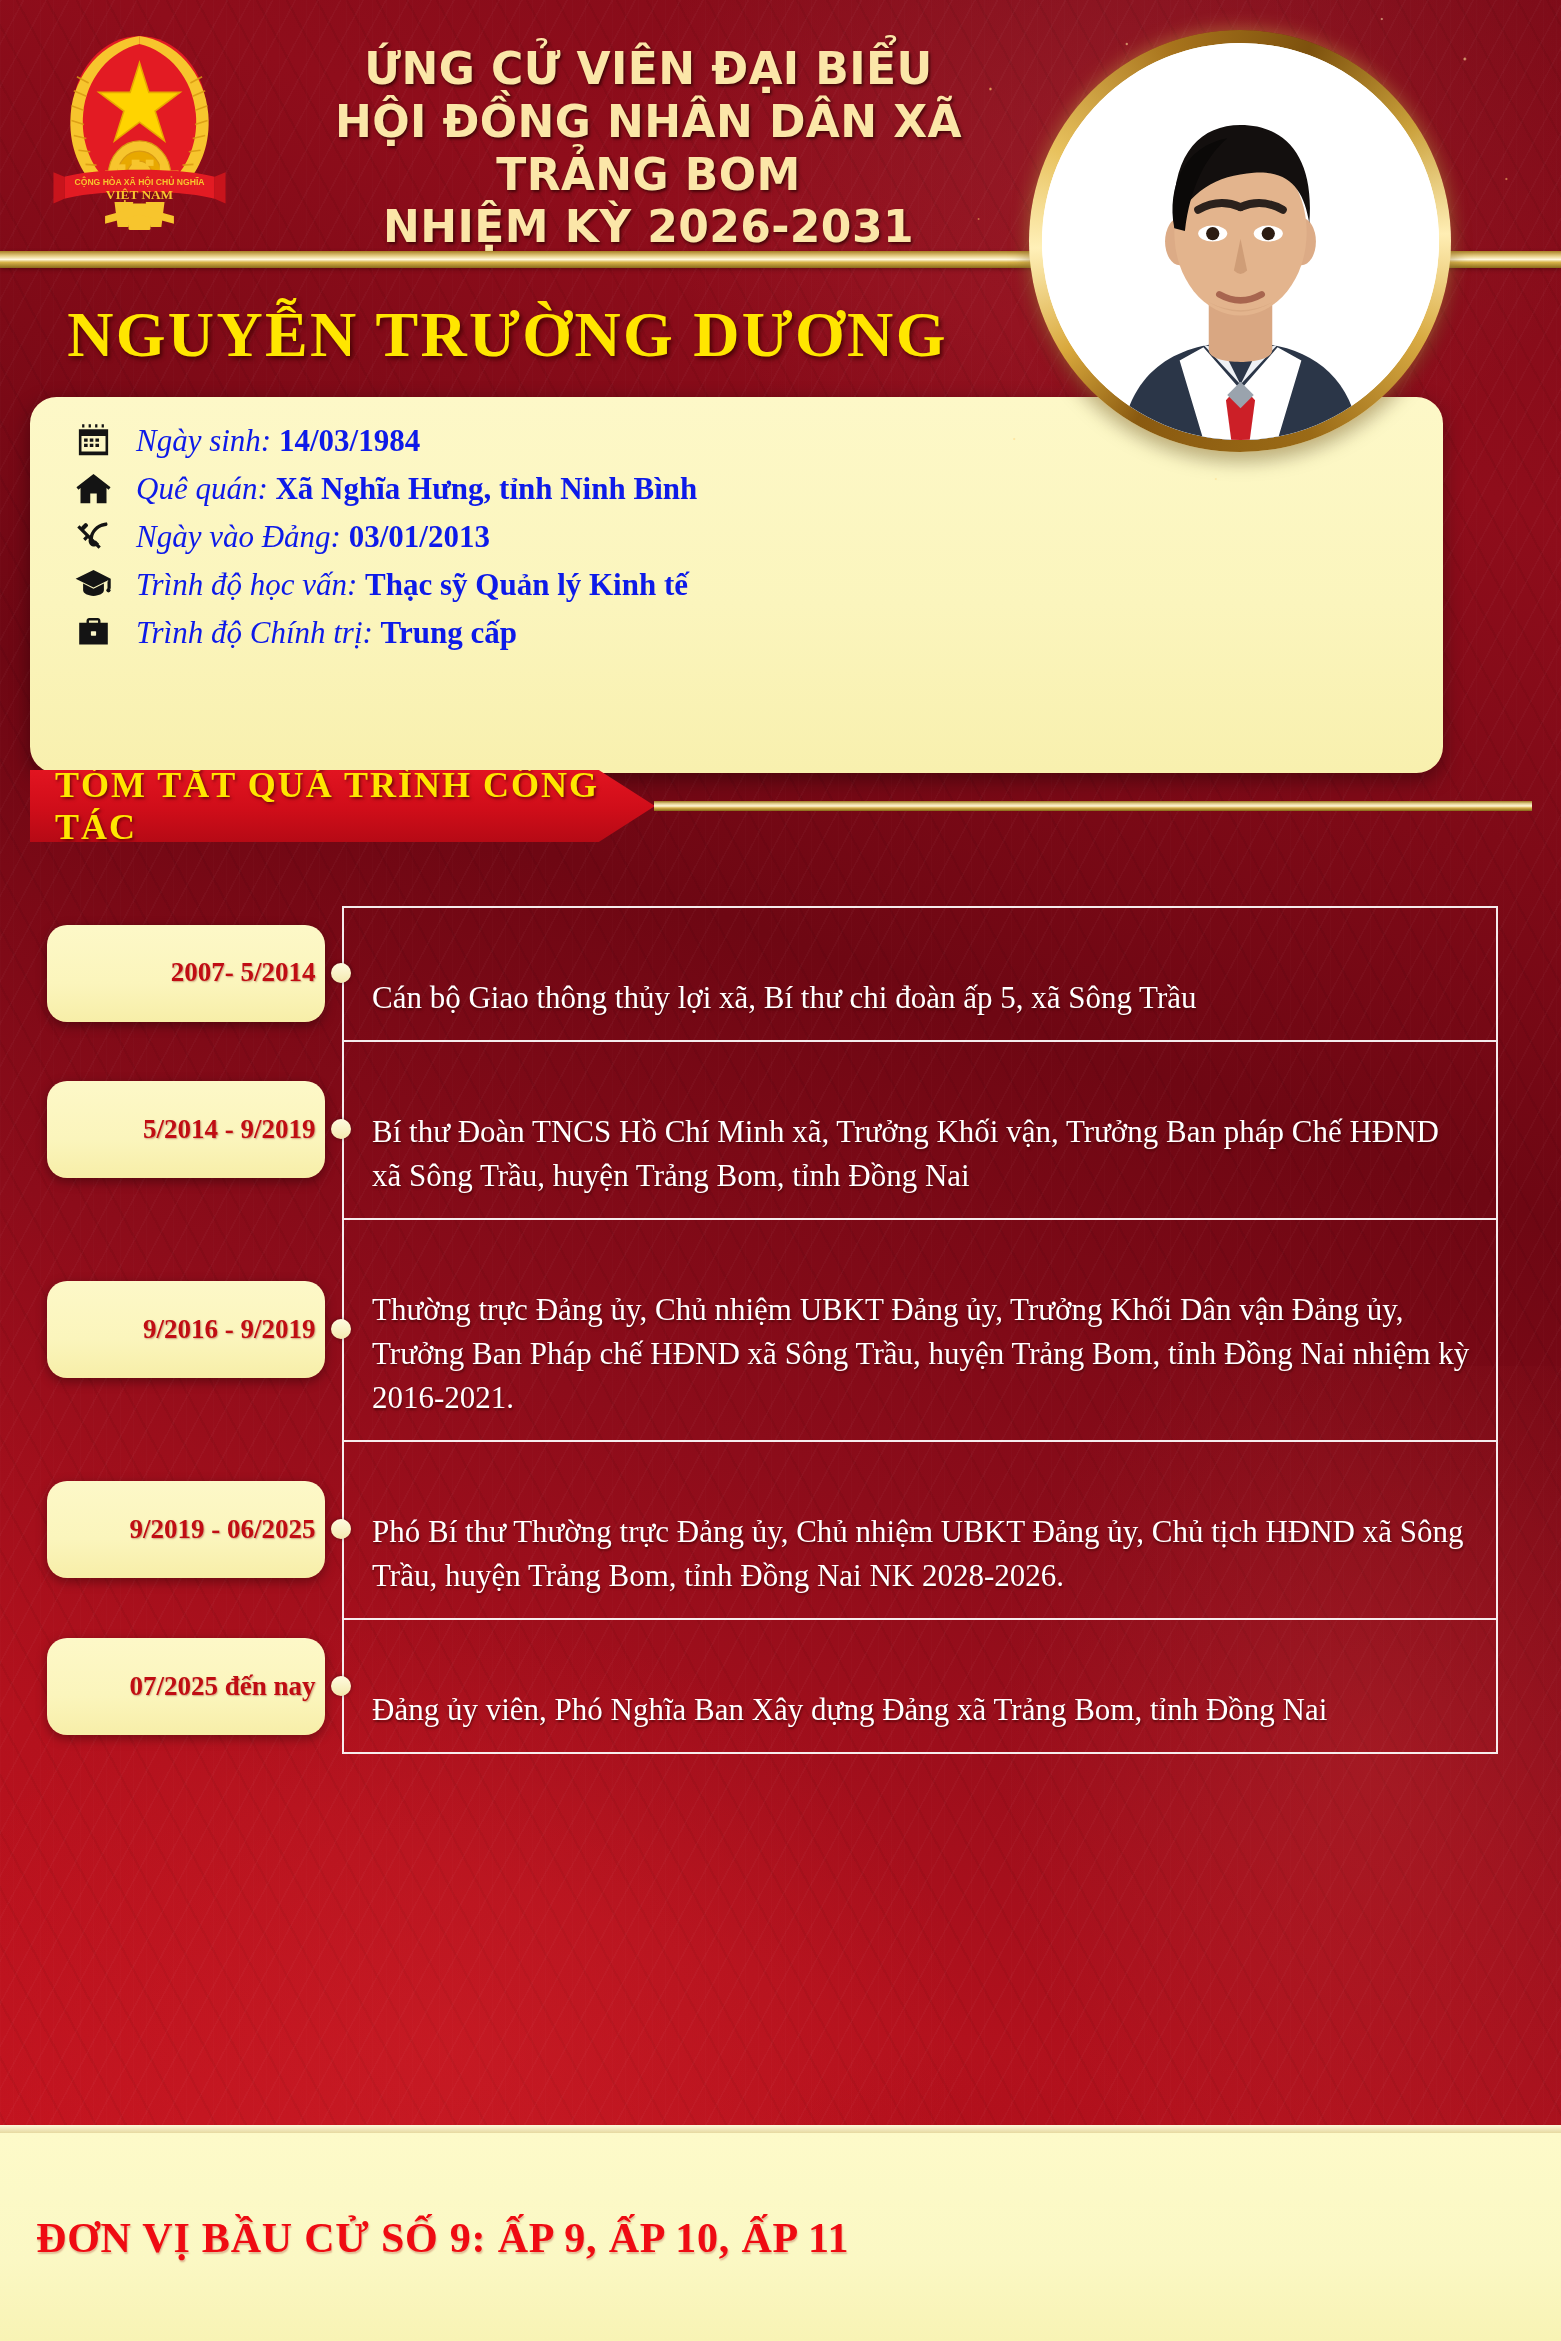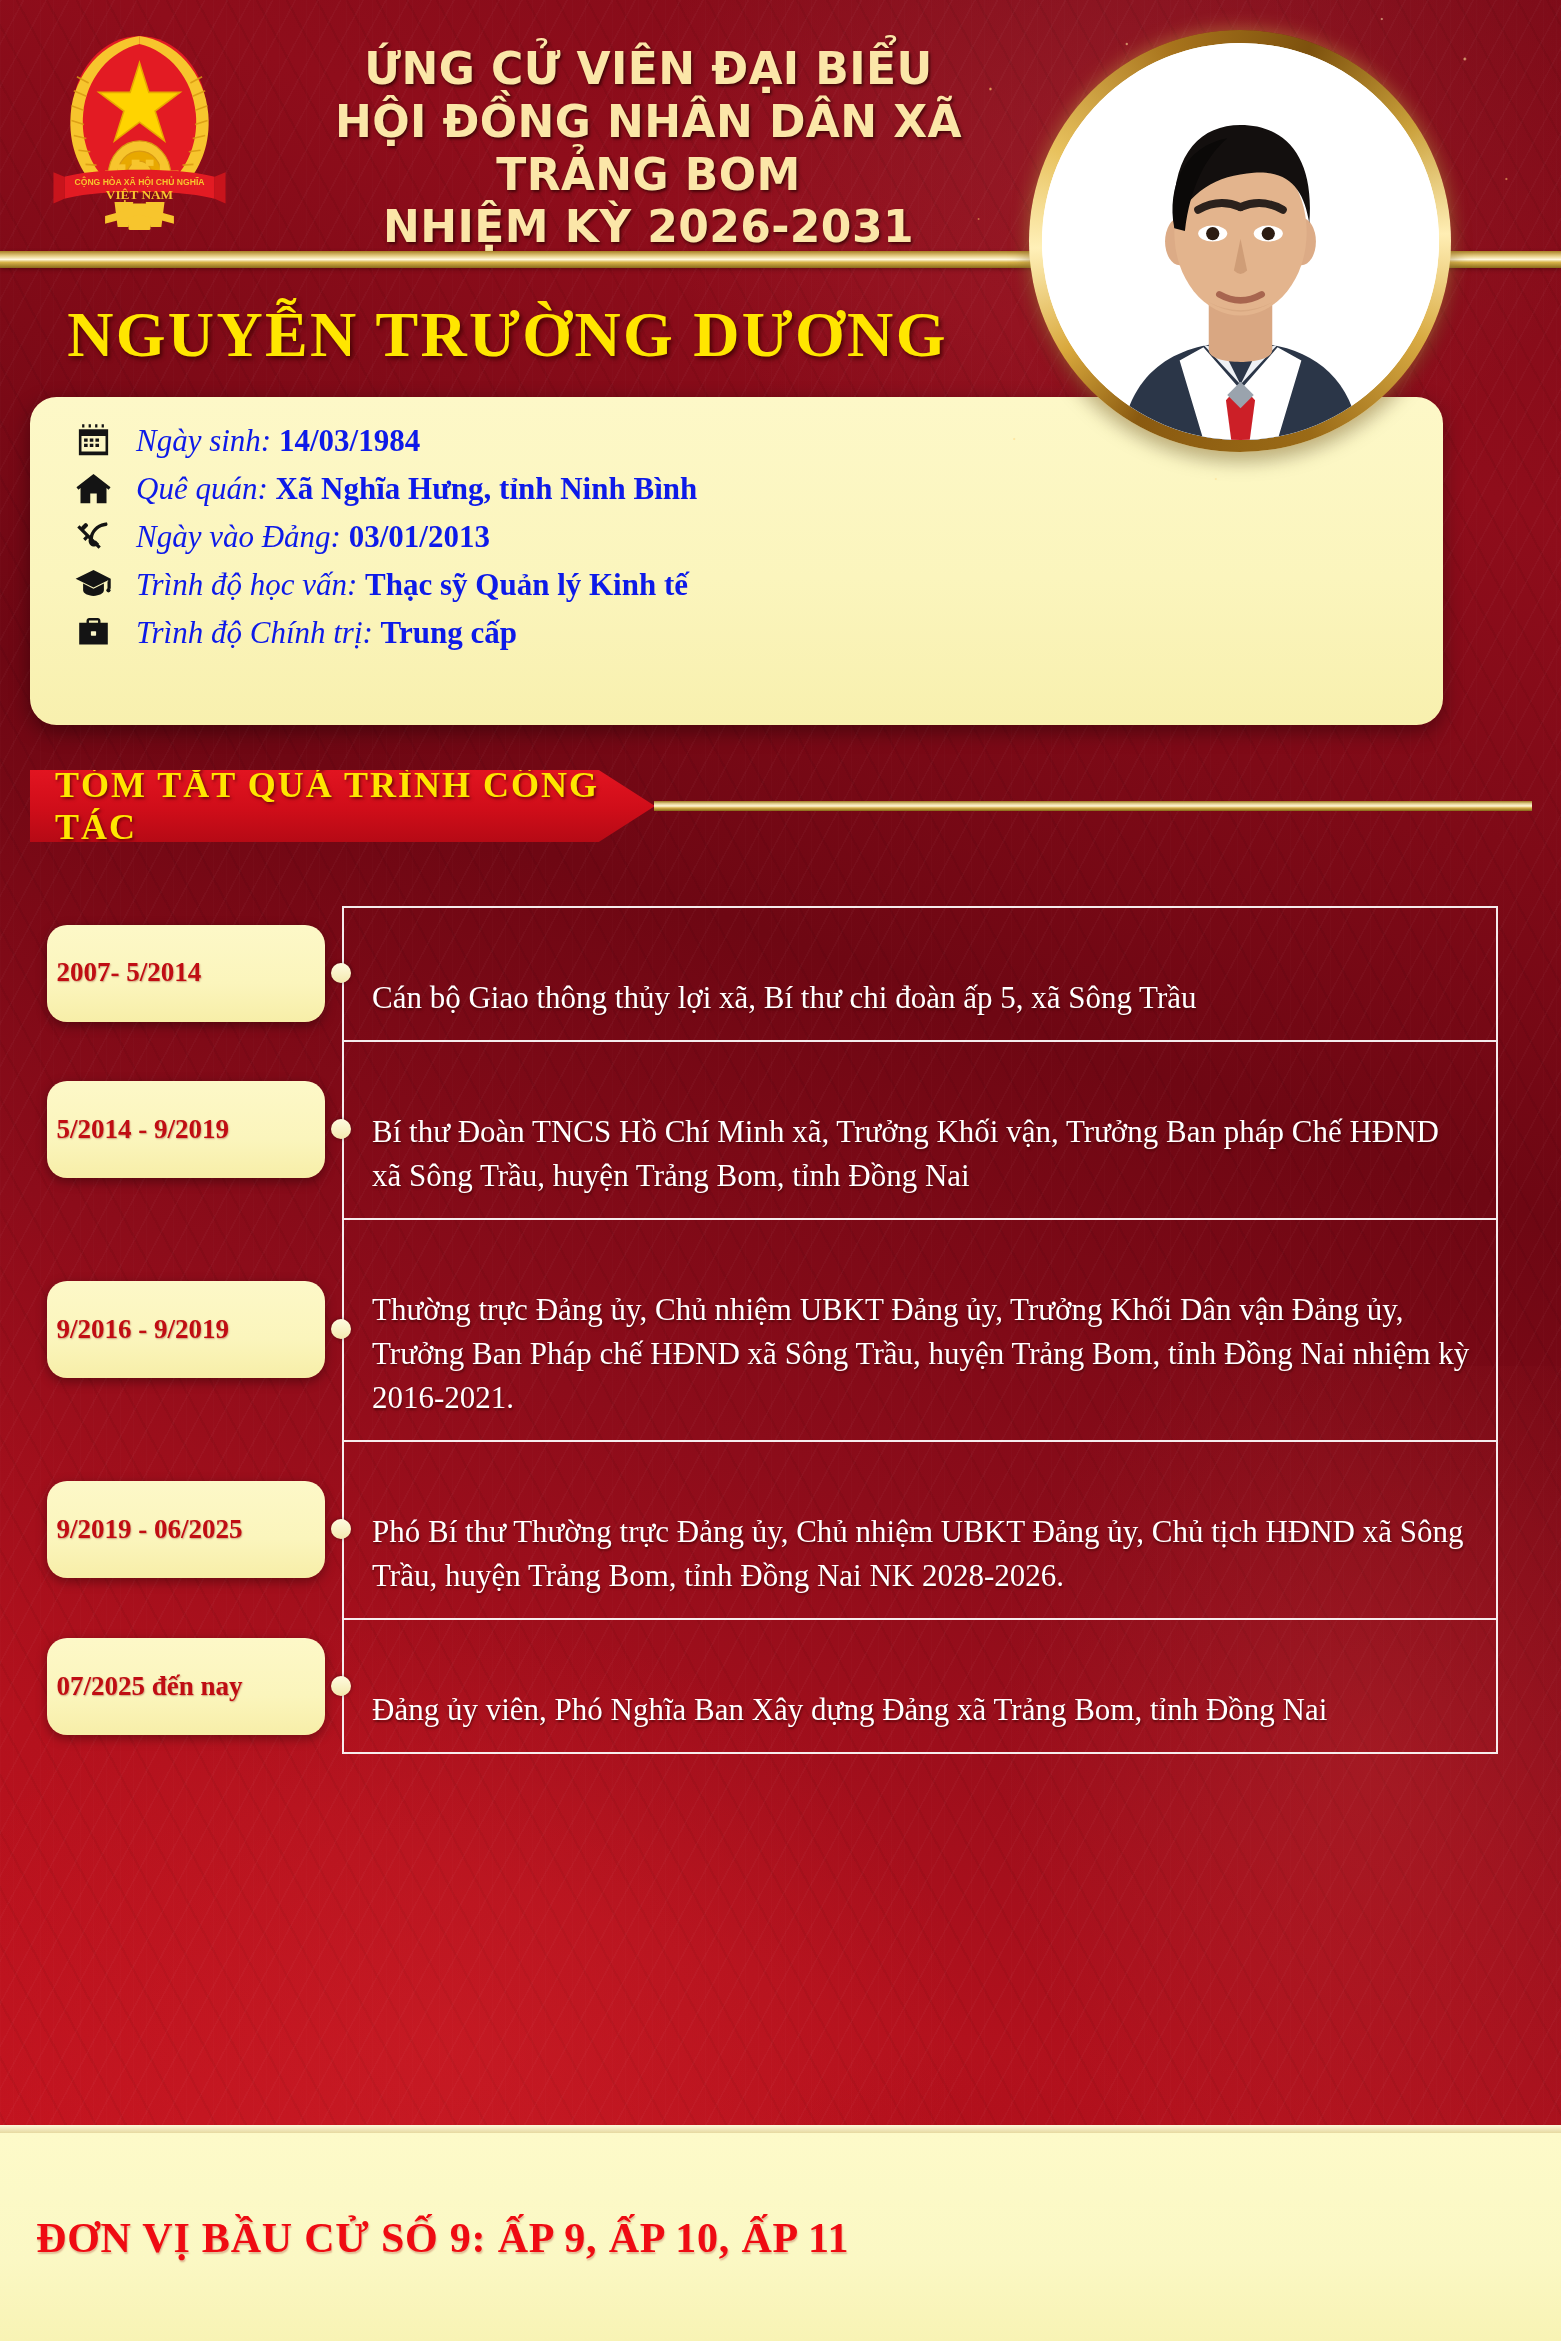--- a/index.html
+++ b/index.html
@@ -121,21 +121,21 @@
     font-size:64px;
     color:#ffe600;
     letter-spacing:2.3px;
     text-shadow:2.3px 3.1px 4.7px rgba(60,0,0,.8);
     z-index:7;
   }
 
   
   .info-card {
     position:absolute; left:30px; top:397px;
-    width:1413px; height:328px;
+    width:1413px; height:376px;
     background:linear-gradient(180deg,#fdf8c8 0%, #fbf5bd 55%, #f8f0ae 100%);
     border-radius:26.5px;
     box-shadow:0 6.2px 20px rgba(0,0,0,.38);
     padding:19px 0 15.6px 41px;
     z-index:7;
   }
   .info-row {
     display:flex; align-items:center;
     height:48px;
     gap:20px;
@@ -193,21 +193,21 @@
   .tl-date-cell {
     width:312px; min-width:312px;
     display:flex; align-items:center; justify-content:center;
     position:relative;
   }
   .tl-date-badge {
     width:278px;
     min-height:97px;
     background:linear-gradient(180deg,#fdf8c8 0%, #fbf5bc 60%, #f7eea8 100%);
     border-radius:20px;
-    display:flex; align-items:center; justify-content:flex-start;
+    display:flex; align-items:center; justify-content:flex-end;
     box-shadow:0 3.9px 11px rgba(0,0,0,.34);
     padding:7.8px 9.4px;
   }
   .tl-date-text {
     font-family:"Liberation Serif", serif;
     font-weight:bold;
     font-size:27px;
     color:#c00d13;
     text-align:center;
     line-height:1.15;

